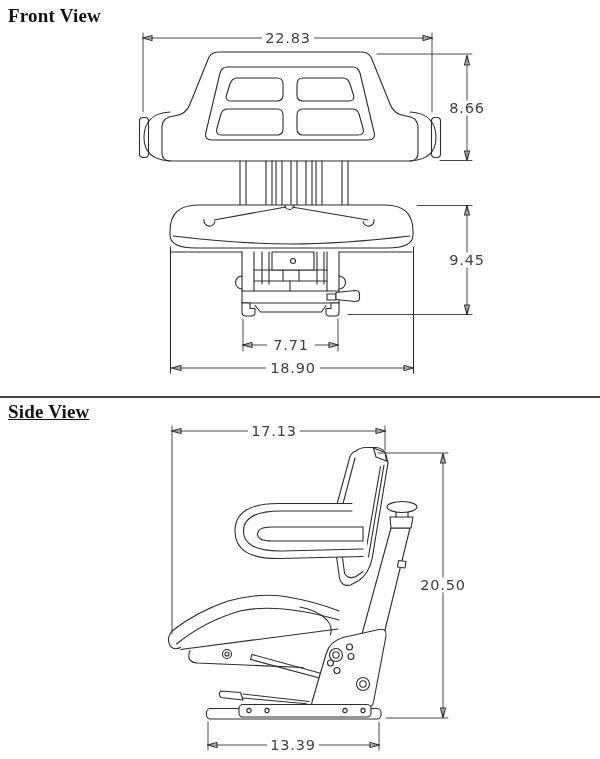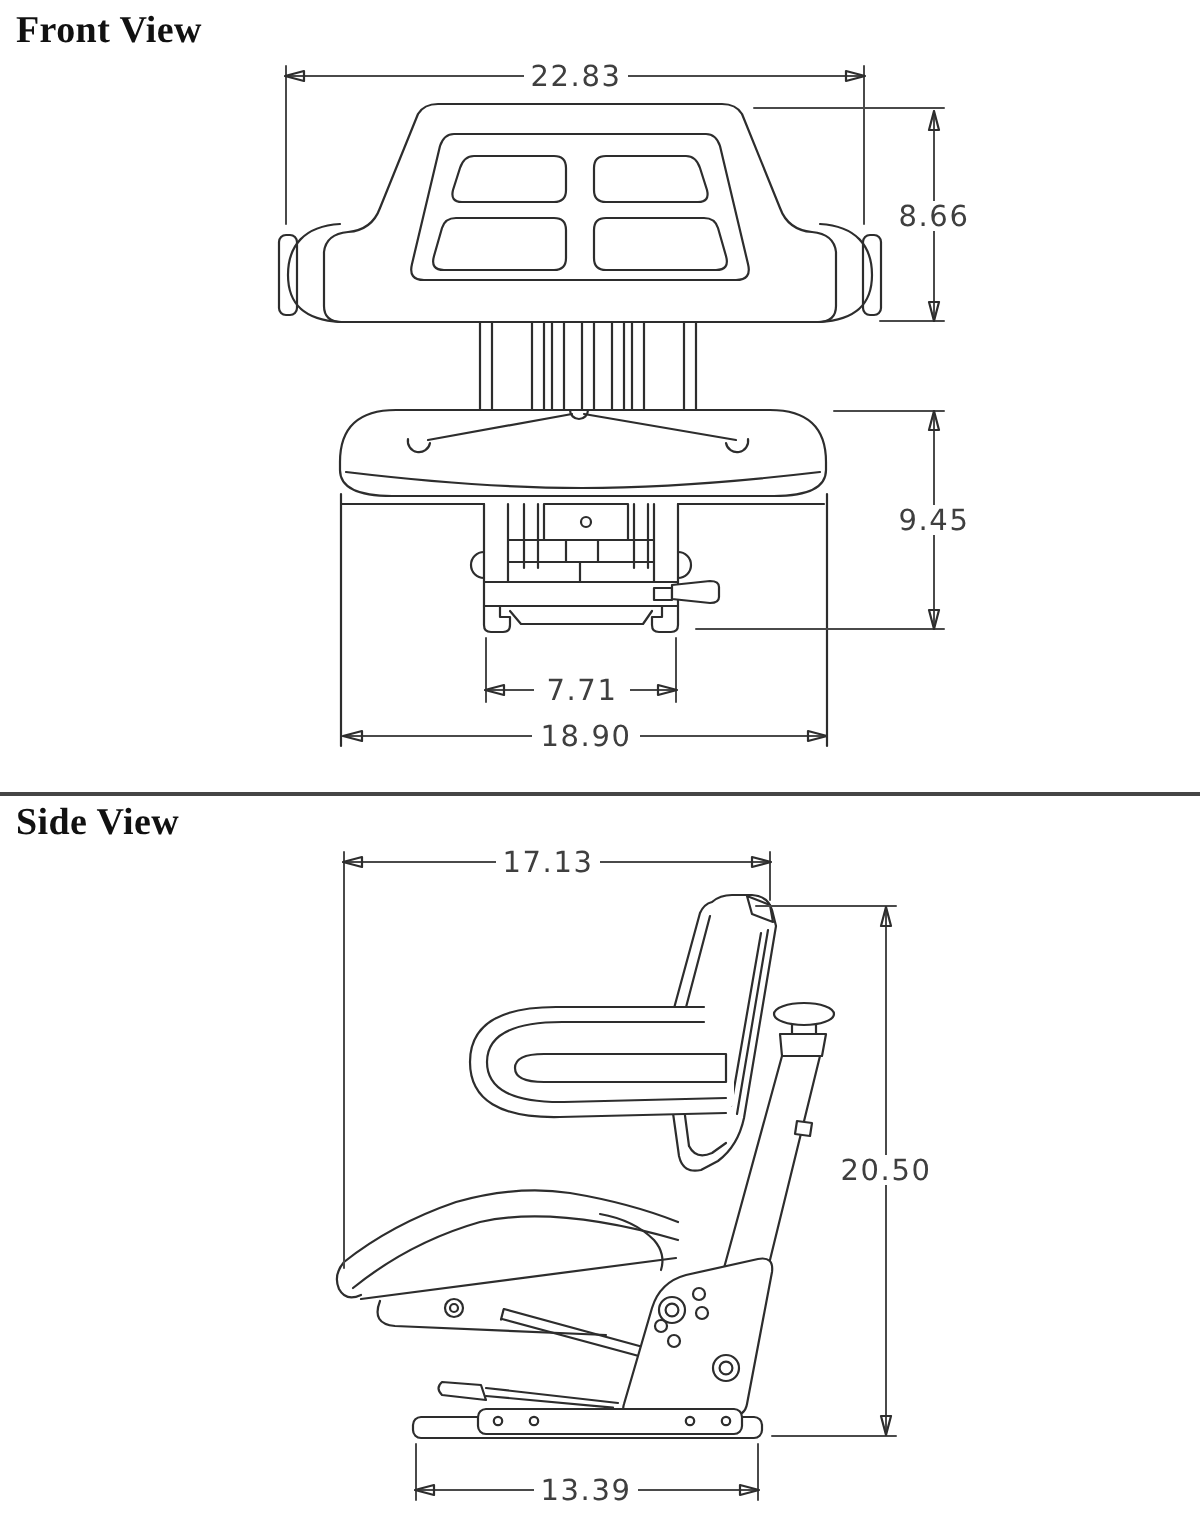--- a/index.html
+++ b/index.html
@@ -4,21 +4,21 @@
 <style>
   :root{
     --line:#2d2d2d; --dim_line:#4a4a4a; --text:#3f3f3f; --divider:#454545; --bg:#ffffff;
   }
   html,body{margin:0;padding:0;background:var(--bg);}
   .stage{position:relative;width:600px;height:759px;background:var(--bg);overflow:hidden;
          font-family:"Liberation Sans",sans-serif;}
   .view-title{position:absolute;left:8px;font-family:"Liberation Serif",serif;
          font-weight:bold;font-size:19px;color:#111;letter-spacing:.2px;}
   #title-front{top:5px;}
-  #title-side{top:401px;}
+  #title-side{top:401px;text-decoration:underline;}
   .divider{position:absolute;left:0;top:396px;width:600px;height:2px;background:var(--divider);}
   svg{position:absolute;left:0;top:0;}
   svg line, svg path, svg circle, svg ellipse, svg rect{
     stroke:var(--line);stroke-width:1.1;fill:none;
     stroke-linecap:round;stroke-linejoin:round;}
   svg .f{fill:#fff;}
   svg .nf{stroke:none;fill:#fff;}
   .dim line{stroke:var(--dim_line);stroke-width:1;}
   .dim .tb{fill:#fff;stroke:none;}
   .dim text{stroke:none;fill:var(--text);font-family:"DejaVu Sans",sans-serif;

